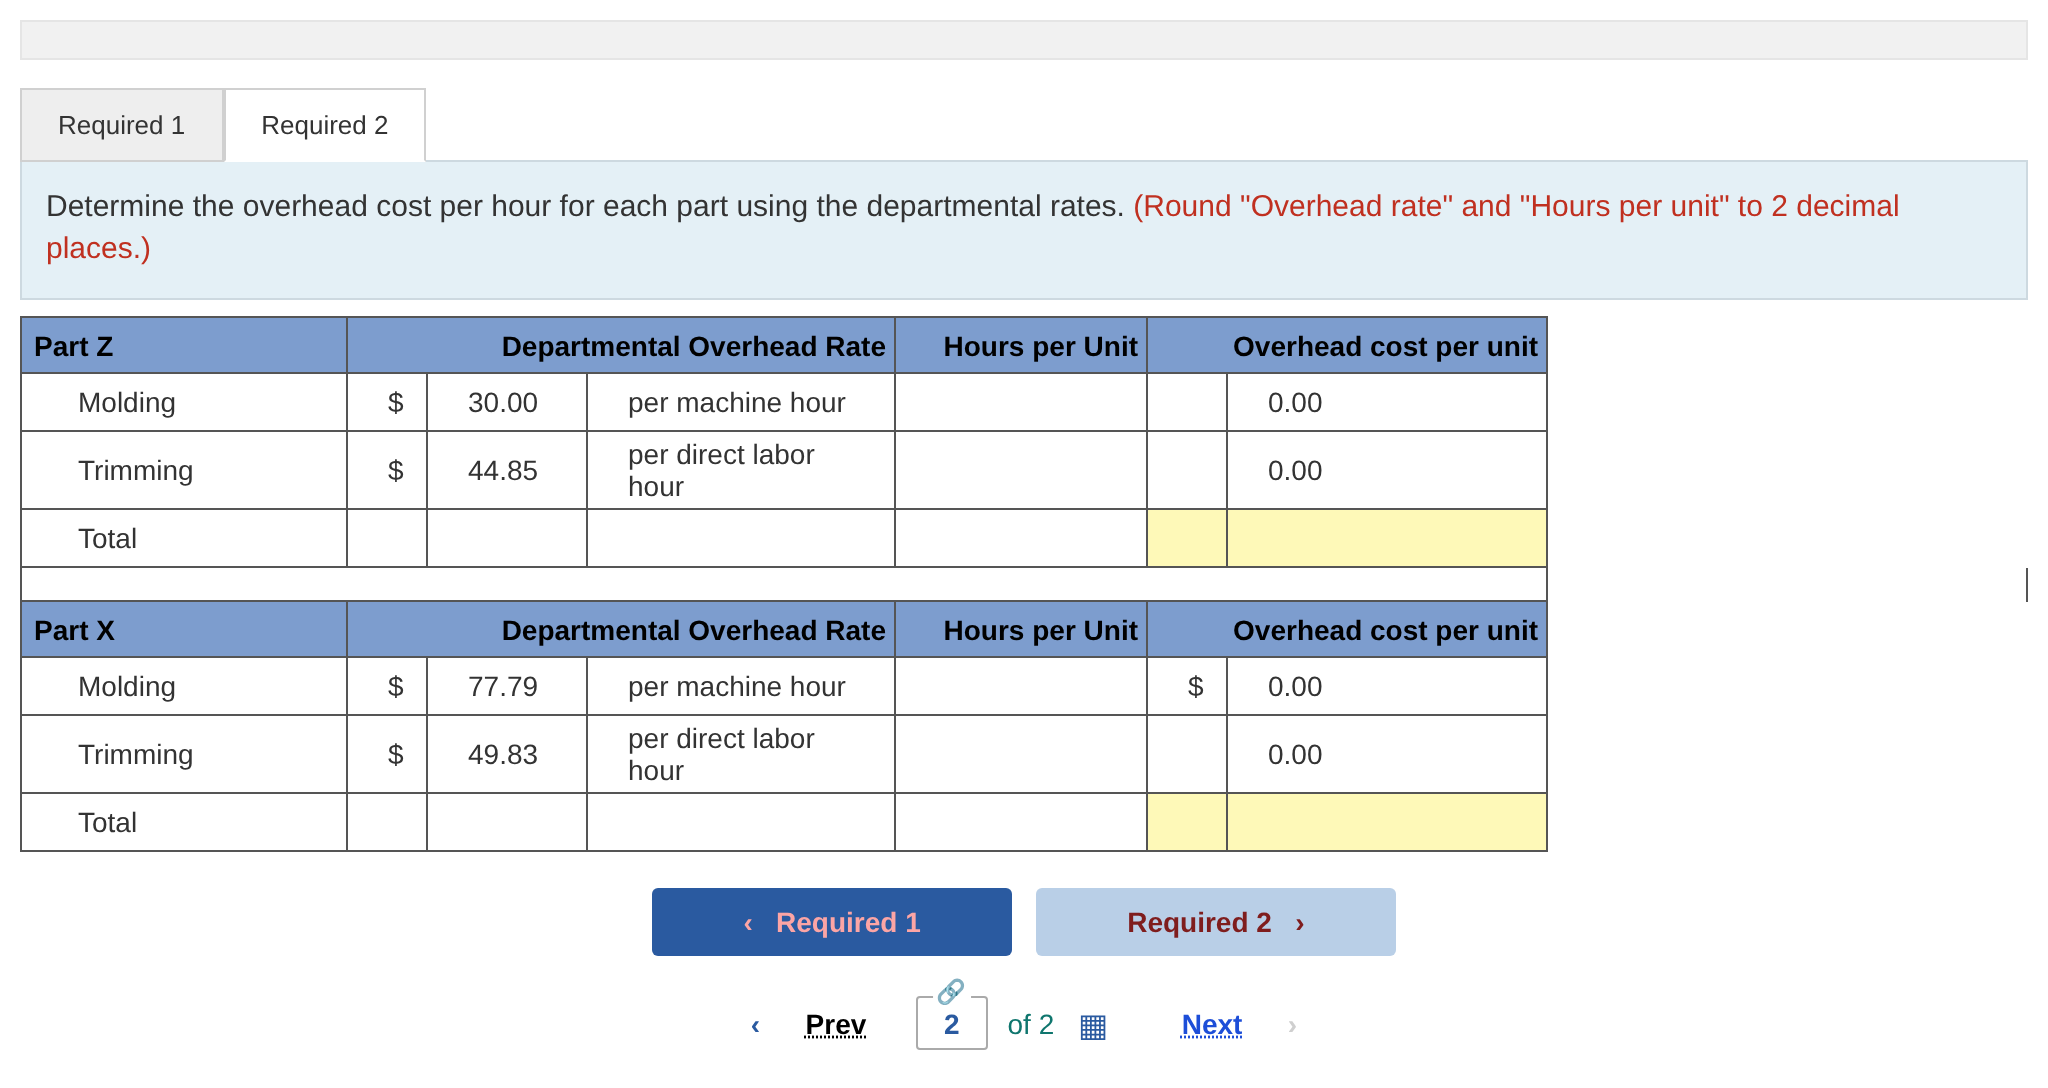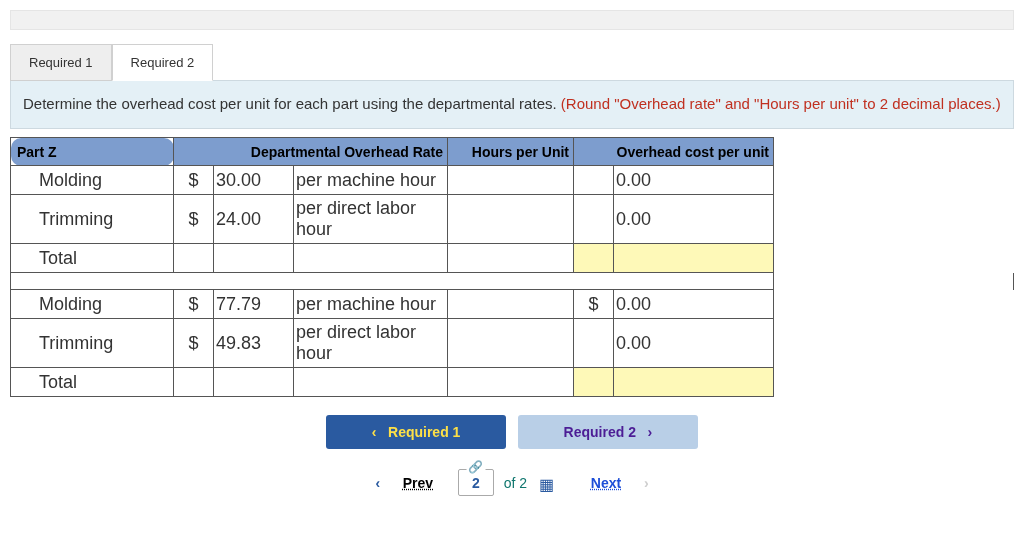--- a/index.html
+++ b/index.html
@@ -64,28 +64,27 @@
     color: #000;
     font-weight: bold;
     text-align: right;
     padding: 5px 4px;
     border: 1px solid #555;
     font-size: 14px;
   }
   table.parts th.left {
     text-align: left;
     padding-left: 6px;
-    border-radius: 10px;
   }
   table.parts td {
     border: 1px solid #555;
-    padding: 3px 2px;
+    padding: 3px 20px;
     height: 22px;
     background: #fff;
-    font-size: 18px;
+    font-size: 14px;
     margin-top: 35px;
   }
   table.parts td.indent {
     padding-left: 28px;
   }
   table.parts td.sym {
     text-align: center;
   }
   table.parts td.num {
     text-align: left;
@@ -108,31 +107,31 @@
   .nav-buttons {
     margin-top: 18px;
     text-align: center;
   }
   .nav-btn {
     display: inline-block;
     min-width: 160px;
     padding: 9px 10px;
     font-size: 14px;
     font-weight: bold;
-    color: #fde047;
+    color: #fca5a5;
     border-radius: 3px;
     cursor: pointer;
     margin: 0 4px;
   }
   .nav-btn.prev {
     background: #2a5aa0;
   }
   .nav-btn.next {
     background: #b9cfe7;
-    color: #4c1d95;
+    color: #7f1d1d;
     cursor: default;
   }
   .nav-btn .arrow {
     font-weight: bold;
   }
   .pager {
     margin-top: 20px;
     text-align: center;
     font-size: 14px;
   }
@@ -185,21 +184,21 @@
 <body>
 
 <div class="top-bar"></div>
 
 <div class="tabs">
   <div class="tab inactive">Required 1</div>
   <div class="tab active">Required 2</div>
 </div>
 
 <div class="instruction">
-  <span>Determine the overhead cost per unit for each part using the departmental rates. </span>
+  <span>Determine the overhead cost per hour for each part using the departmental rates. </span>
   <span class="note">(Round "Overhead rate" and "Hours per unit" to 2 decimal places.)</span>
 </div>
 
 <table class="parts">
   <colgroup>
     <col class="c0">
       <col class="c1">
       <col class="c2">
       <col class="c3">
     <col class="c4">
@@ -222,21 +221,21 @@
     <td class="num">30.00</td>
     <td>per machine hour</td>
     <td></td>
     <td class="sym"></td>
     <td class="num">0.00</td>
     <td class="noborder"></td>
   </tr>
   <tr>
     <td class="indent">Trimming</td>
     <td class="sym">$</td>
-    <td class="num">24.00</td>
+    <td class="num">44.85</td>
     <td>per direct labor hour</td>
     <td></td>
     <td class="sym"></td>
     <td class="num">0.00</td>
     <td class="noborder"></td>
   </tr>
   <tr>
     <td class="indent">Total</td>
     <td class="sym"></td>
     <td class="num"></td>
@@ -245,20 +244,27 @@
     <td class="sym yellow"></td>
     <td class="num yellow"></td>
     <td class="noborder"></td>
   </tr>
 
   <tr class="spacer">
         <td colspan="7"></td>
         <td class="noborder"></td>
       </tr>
 
+  <tr>
+    <th class="left">Part X</th>
+    <th colspan="3">Departmental Overhead Rate</th>
+    <th>Hours per Unit</th>
+    <th colspan="2">Overhead cost per unit</th>
+    <td class="noborder"></td>
+  </tr>
   <tr>
     <td class="indent">Molding</td>
     <td class="sym">$</td>
     <td class="num">77.79</td>
     <td>per machine hour</td>
     <td></td>
     <td class="sym">$</td>
     <td class="num">0.00</td>
     <td class="noborder"></td>
   </tr>

